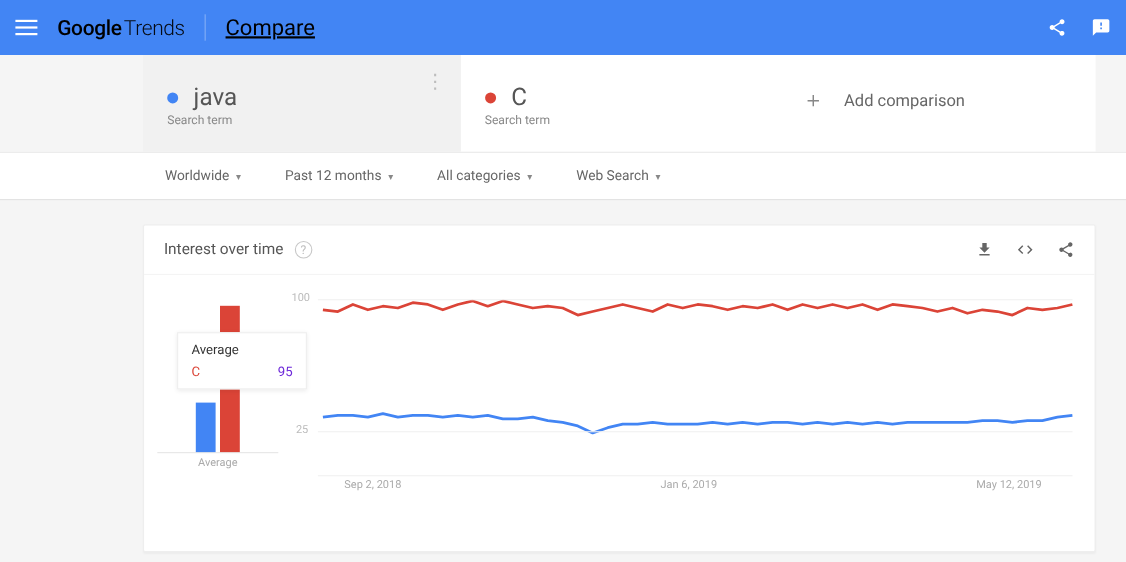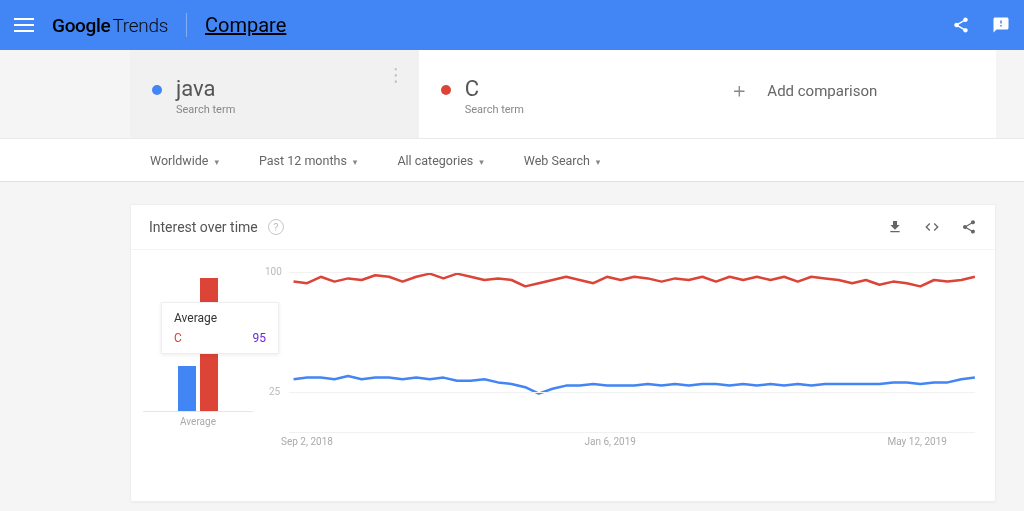--- a/index.html
+++ b/index.html
@@ -15,21 +15,21 @@
     .page { font-size:20px; font-weight:400;text-decoration:underline; }
     .hdr-right { margin-left:auto; display:flex; align-items:center; gap:22px;}
     .ic { fill:#fff; cursor:pointer;}
     
     .cards { display:flex; margin-left:130px; width:866px; background:#fff; }
     .card { flex:1 1 0; padding:26px 22px 22px 22px; position:relative;}
     .card.sel { background:#f1f1f1; }
     .dot { width:10px; height:10px; border-radius:50%; display:inline-block; margin-right:14px; position:relative; top:-1px;}
     .dot.b { background:#4285f4;} .dot.r { background:#db4437;}
     .term { font-size:22px; color:#555;}
-    .sub { font-size:11px; color:#888; margin-left:24px; margin-top:2px; display:block;}
+    .sub { font-size:11px; color:#888; margin-top:2px; display:block;}
     .card .more { position:absolute; top:22px; right:14px; color:#bdbdbd; font-size:18px; line-height:0.3; cursor:pointer;}
     .add { color:#666; font-size:15px; cursor:pointer;}
     .plus{ font-size:20px; margin-right:18px; color:#888; position:relative; top:1px;}
     
     .filters { background:#fff; border-top:1px solid #eaeaea; border-bottom:1px solid #e0e0e0; height:44px; margin-top:0; padding-left:150px; display:flex; align-items:center; gap:40px;}
     .flt { font-size:12.5px; color:#666; cursor:pointer;}
     .flt::after { content:"▾"; font-size:9px; margin-left:6px; color:#888;}
     
     .chart-card { background:#fff; width:866px; margin:22px 0 0 130px; border:1px solid #eee; border-radius:2px; box-shadow:0 1px 2px rgba(0,0,0,.04); height:298px;}
     .chart-head { display:flex; align-items:center; padding:14px 18px; color:#555; font-size:14px; border-bottom:1px solid #f4f4f4;}
@@ -41,21 +41,21 @@
     .avg { width:110px; position:relative; padding-top:16px;}
     .bars { height:140px; display:flex; align-items:flex-end; justify-content:center; gap:4px; border-bottom:1px solid #e6e6e6; position:relative;}
     .bar{ width:18px;}
     .bar.b{ background:#4285f4;} .bar.r{ background:#db4437;}
     .avg-lbl{ font-size:10px; color:#aaa; text-align:center; margin-top:4px;}
     .tooltip{ position:absolute; top:46px; left:18px; width:118px; background:#fff; border:1px solid #eee; box-shadow:0 1px 4px rgba(0,0,0,.08); padding:8px 12px; font-size:12px; z-index:2;}
     .tooltip .ttl{ color:#333;} .tooltip .row{ display:flex; justify-content:space-between; margin-top:6px;} .tooltip .lab{color:#db4437;} .tooltip .val{color:#6d28d9;}
     .plot { flex:1; position:relative; padding-top:16px;}
     .yt{ position:absolute; left:0; font-size:10px; color:#bbb;}
     .plot svg { width:100%; height:160px; display:block;}
-    .xlabels{ display:flex; justify-content:space-between; font-size:10px; color:#aaa; margin:4px 36px 0 28px;}
+    .xlabels{ display:flex; justify-content:space-between; font-size:10px; color:#aaa; margin:4px 36px 0 60px;}
     .gridline { position:absolute; left:36px; right:8px; border-top:1px solid #f1f1f1;}
   </style>
 </head>
 <body>
 
 <div class="hdr">
   <div class="menu-icon">
       <div></div>
       <div></div>
       <div></div>

